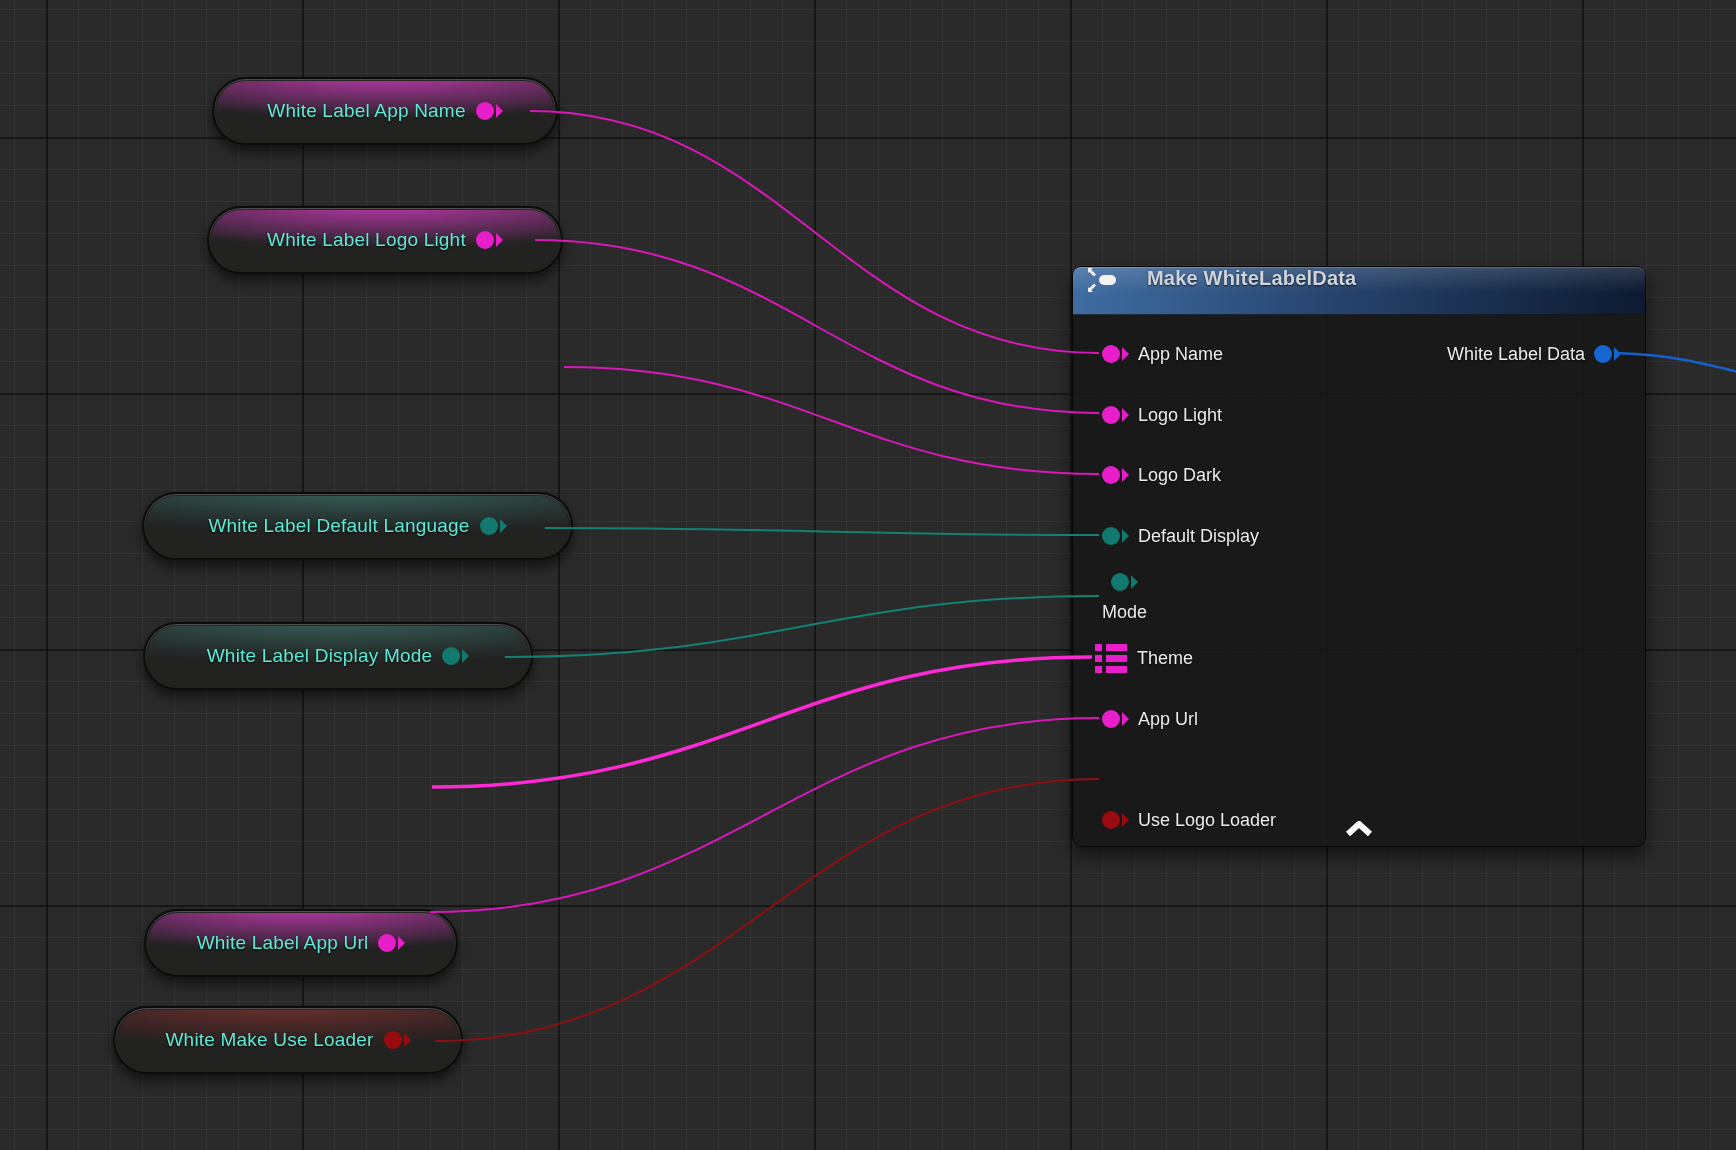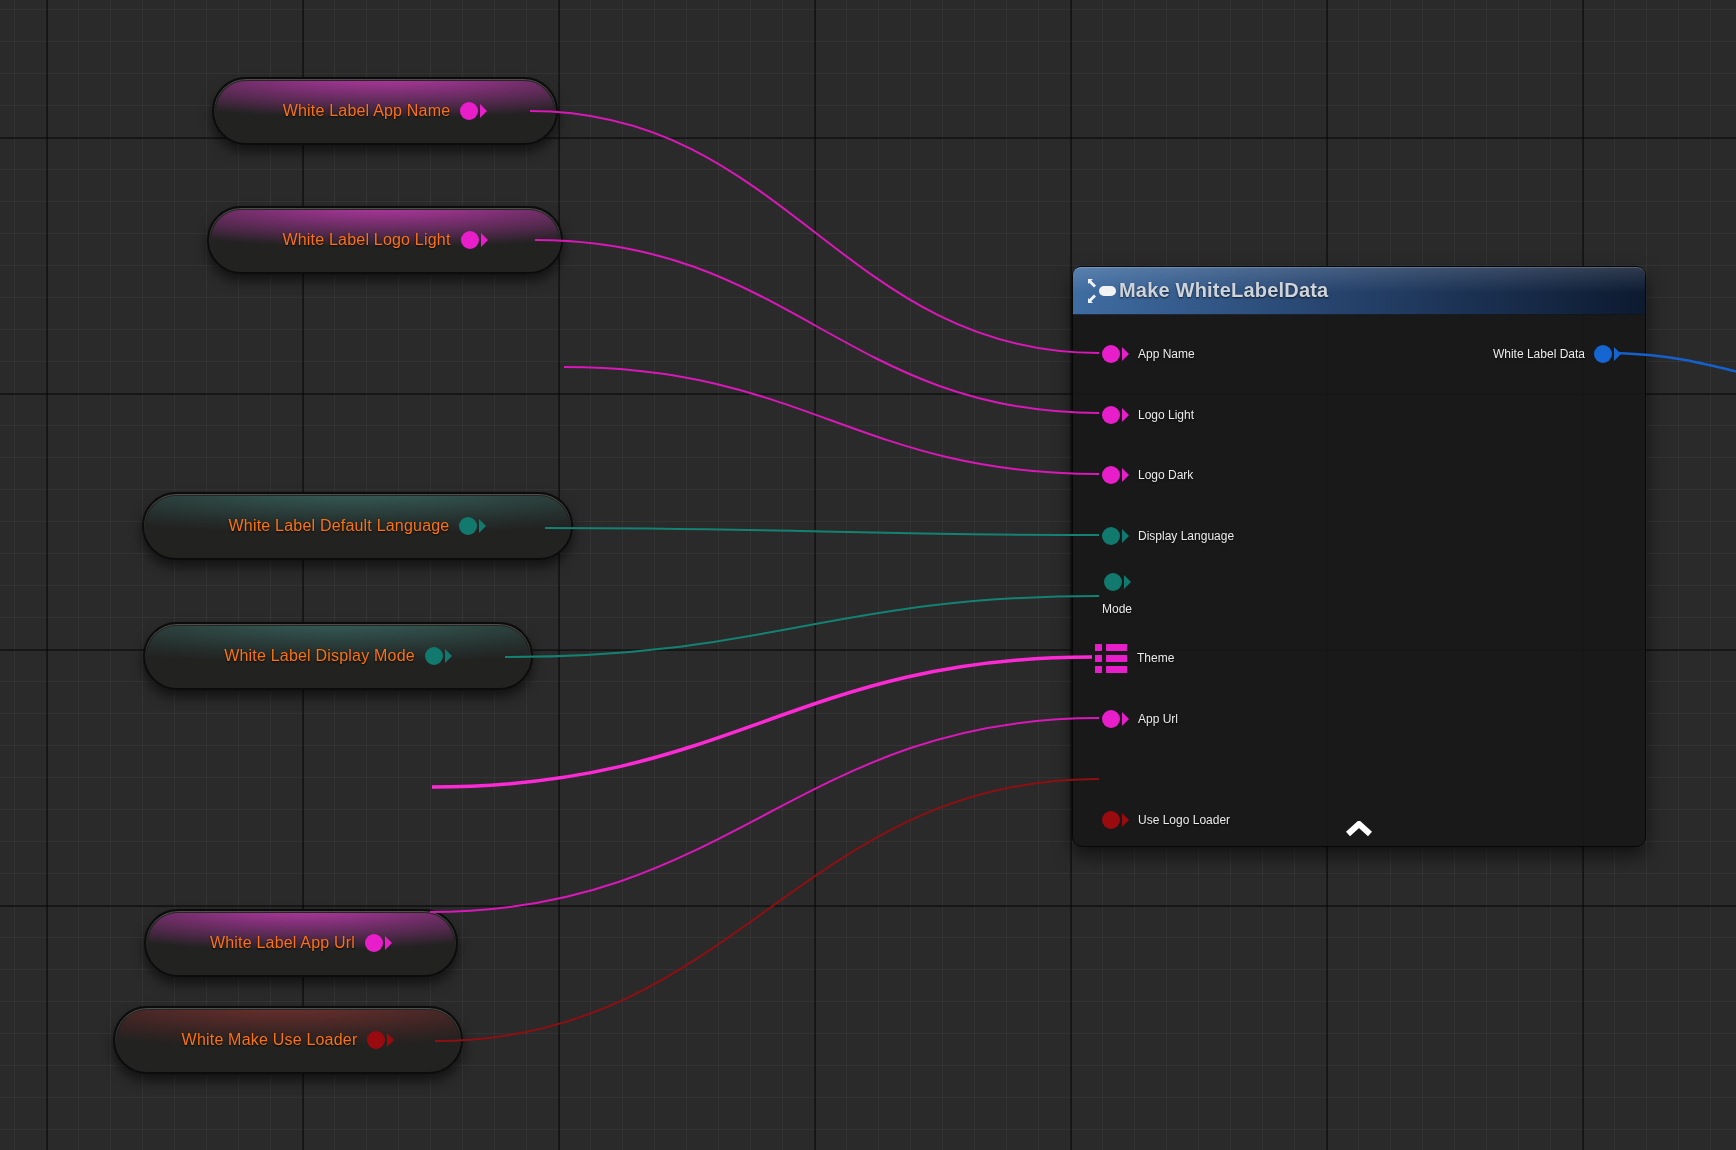--- a/index.html
+++ b/index.html
@@ -33,52 +33,52 @@
     box-shadow:0 7px 12px rgba(0,0,0,0.55), inset 0 1px 1px rgba(255,255,255,0.22);
   }
   .pill::before{
     content:"";position:absolute;inset:2px;border-radius:30px;
     pointer-events:none;
   }
   .pill-magenta::before{background:radial-gradient(120% 95% at 50% -12%, rgba(226,62,206,0.80), rgba(180,55,165,0.30) 58%, rgba(0,0,0,0) 78%);}
   .pill-teal::before{background:radial-gradient(120% 95% at 50% -12%, rgba(70,140,131,0.60), rgba(50,100,94,0.22) 58%, rgba(0,0,0,0) 78%);}
   .pill-red::before{background:radial-gradient(120% 95% at 50% -12%, rgba(165,58,54,0.60), rgba(120,40,38,0.22) 58%, rgba(0,0,0,0) 78%);}
   .pill .lbl{
-    position:relative;color:#f97316;font-size:16px;letter-spacing:0.2px;
+    position:relative;color:#5eead4;font-size:19px;letter-spacing:0.2px;
     text-shadow:0 1px 2px rgba(0,0,0,0.8);white-space:nowrap;
   }
   .pin{position:relative;display:inline-block;line-height:0;}
 
   
   .make-node{
     position:absolute;left:1072px;top:266px;width:574px;height:581px;z-index:4;
     background:rgba(23,24,23,0.93);
     border:1.5px solid #070707;border-radius:10px;
     box-shadow:0 9px 18px rgba(0,0,0,0.55);
   }
   .make-node .header{
     position:absolute;left:0;top:0;right:0;height:48px;
-    display:flex;align-items:center;gap:0;padding:8px 14px;
+    display:flex;align-items:flex-start;gap:28px;padding:0 14px;
     border-radius:8px 8px 0 0;
     background:
       linear-gradient(180deg, rgba(255,255,255,0.14), rgba(255,255,255,0) 55%),
       linear-gradient(90deg, #3f6da2 0%, #27446e 45%, #0d1a30 100%);
     border-bottom:1px solid rgba(0,0,0,0.65);
     box-shadow:inset 0 1px 0 rgba(255,255,255,0.18);
   }
   .make-node .title{
     color:#ced4dc;font-size:20px;font-weight:bold;letter-spacing:0.2px;
     text-shadow:0 1px 2px rgba(0,0,0,0.7);white-space:nowrap;
   }
   .pin-row{
     position:absolute;left:0;height:32px;display:flex;align-items:center;gap:9px;
     padding-left:29px;
   }
   .pin-row.theme-row{padding-left:22px;gap:10px;}
-  .pin-row .plabel{color:#ebebeb;font-size:12px;white-space:nowrap;text-shadow:0 1px 2px rgba(0,0,0,0.7);}
+  .pin-row .plabel{color:#ebebeb;font-size:18px;white-space:nowrap;text-shadow:0 1px 2px rgba(0,0,0,0.7);}
   .pin-row.out{left:auto;right:0;padding-left:0;padding-right:24px;}
   .collapse-btn{
     position:absolute;left:50%;transform:translateX(-50%);
     top:549px;width:44px;height:26px;
     display:flex;align-items:center;justify-content:center;cursor:pointer;
   }
 </style>
 </head>
 <body>
 
@@ -179,21 +179,21 @@
             <circle cx="9" cy="11" r="9" fill="#e81ecb"></circle>
             <path d="M20 4 L27 11 L20 18 Z" fill="#e81ecb"></path>
           </svg></span>
       <span class="plabel">Logo Dark</span>
     </div>
     <div class="pin-row" style="top:253px;">
       <span class="pin"><svg width="27" height="22" viewBox="0 0 27 22">
             <circle cx="9" cy="11" r="9" fill="#11796d"></circle>
             <path d="M20 4 L27 11 L20 18 Z" fill="#11796d"></path>
           </svg></span>
-      <span class="plabel">Display Language</span>
+      <span class="plabel">Default Display</span>
     </div>
     <div class="pin-row" style="top:304px;flex-direction:column;">
       <span class="pin"><svg width="27" height="22" viewBox="0 0 27 22">
             <circle cx="9" cy="11" r="9" fill="#11796d"></circle>
             <path d="M20 4 L27 11 L20 18 Z" fill="#11796d"></path>
           </svg></span>
       <span class="plabel">Mode</span>
     </div>
     <div class="pin-row theme-row" style="top:375px;">
       <span class="pin">

